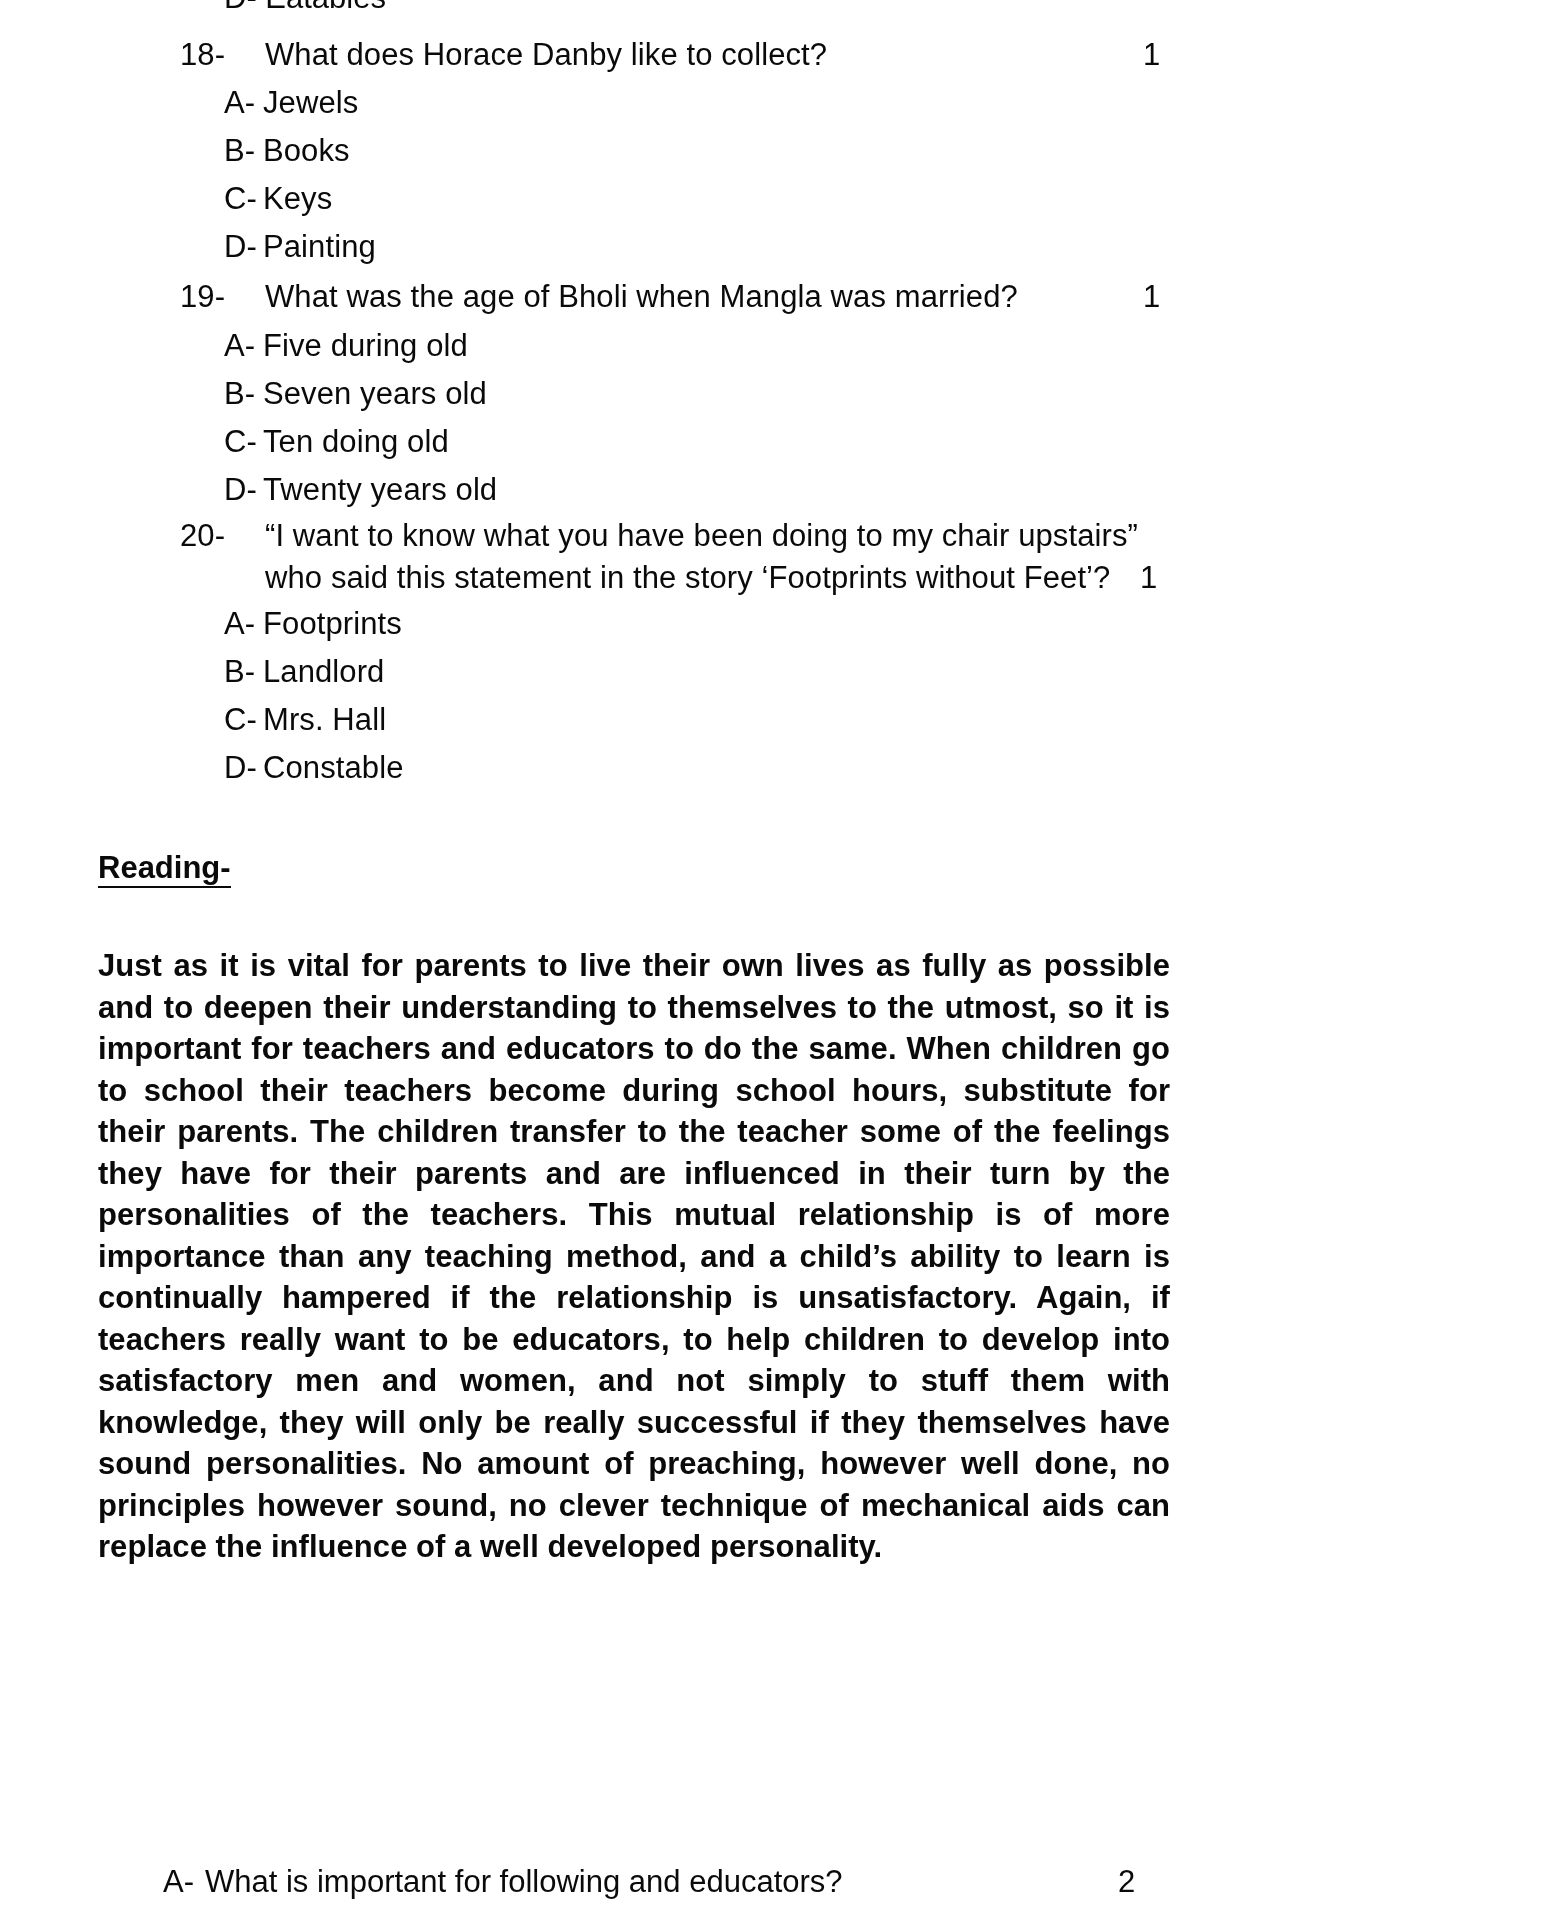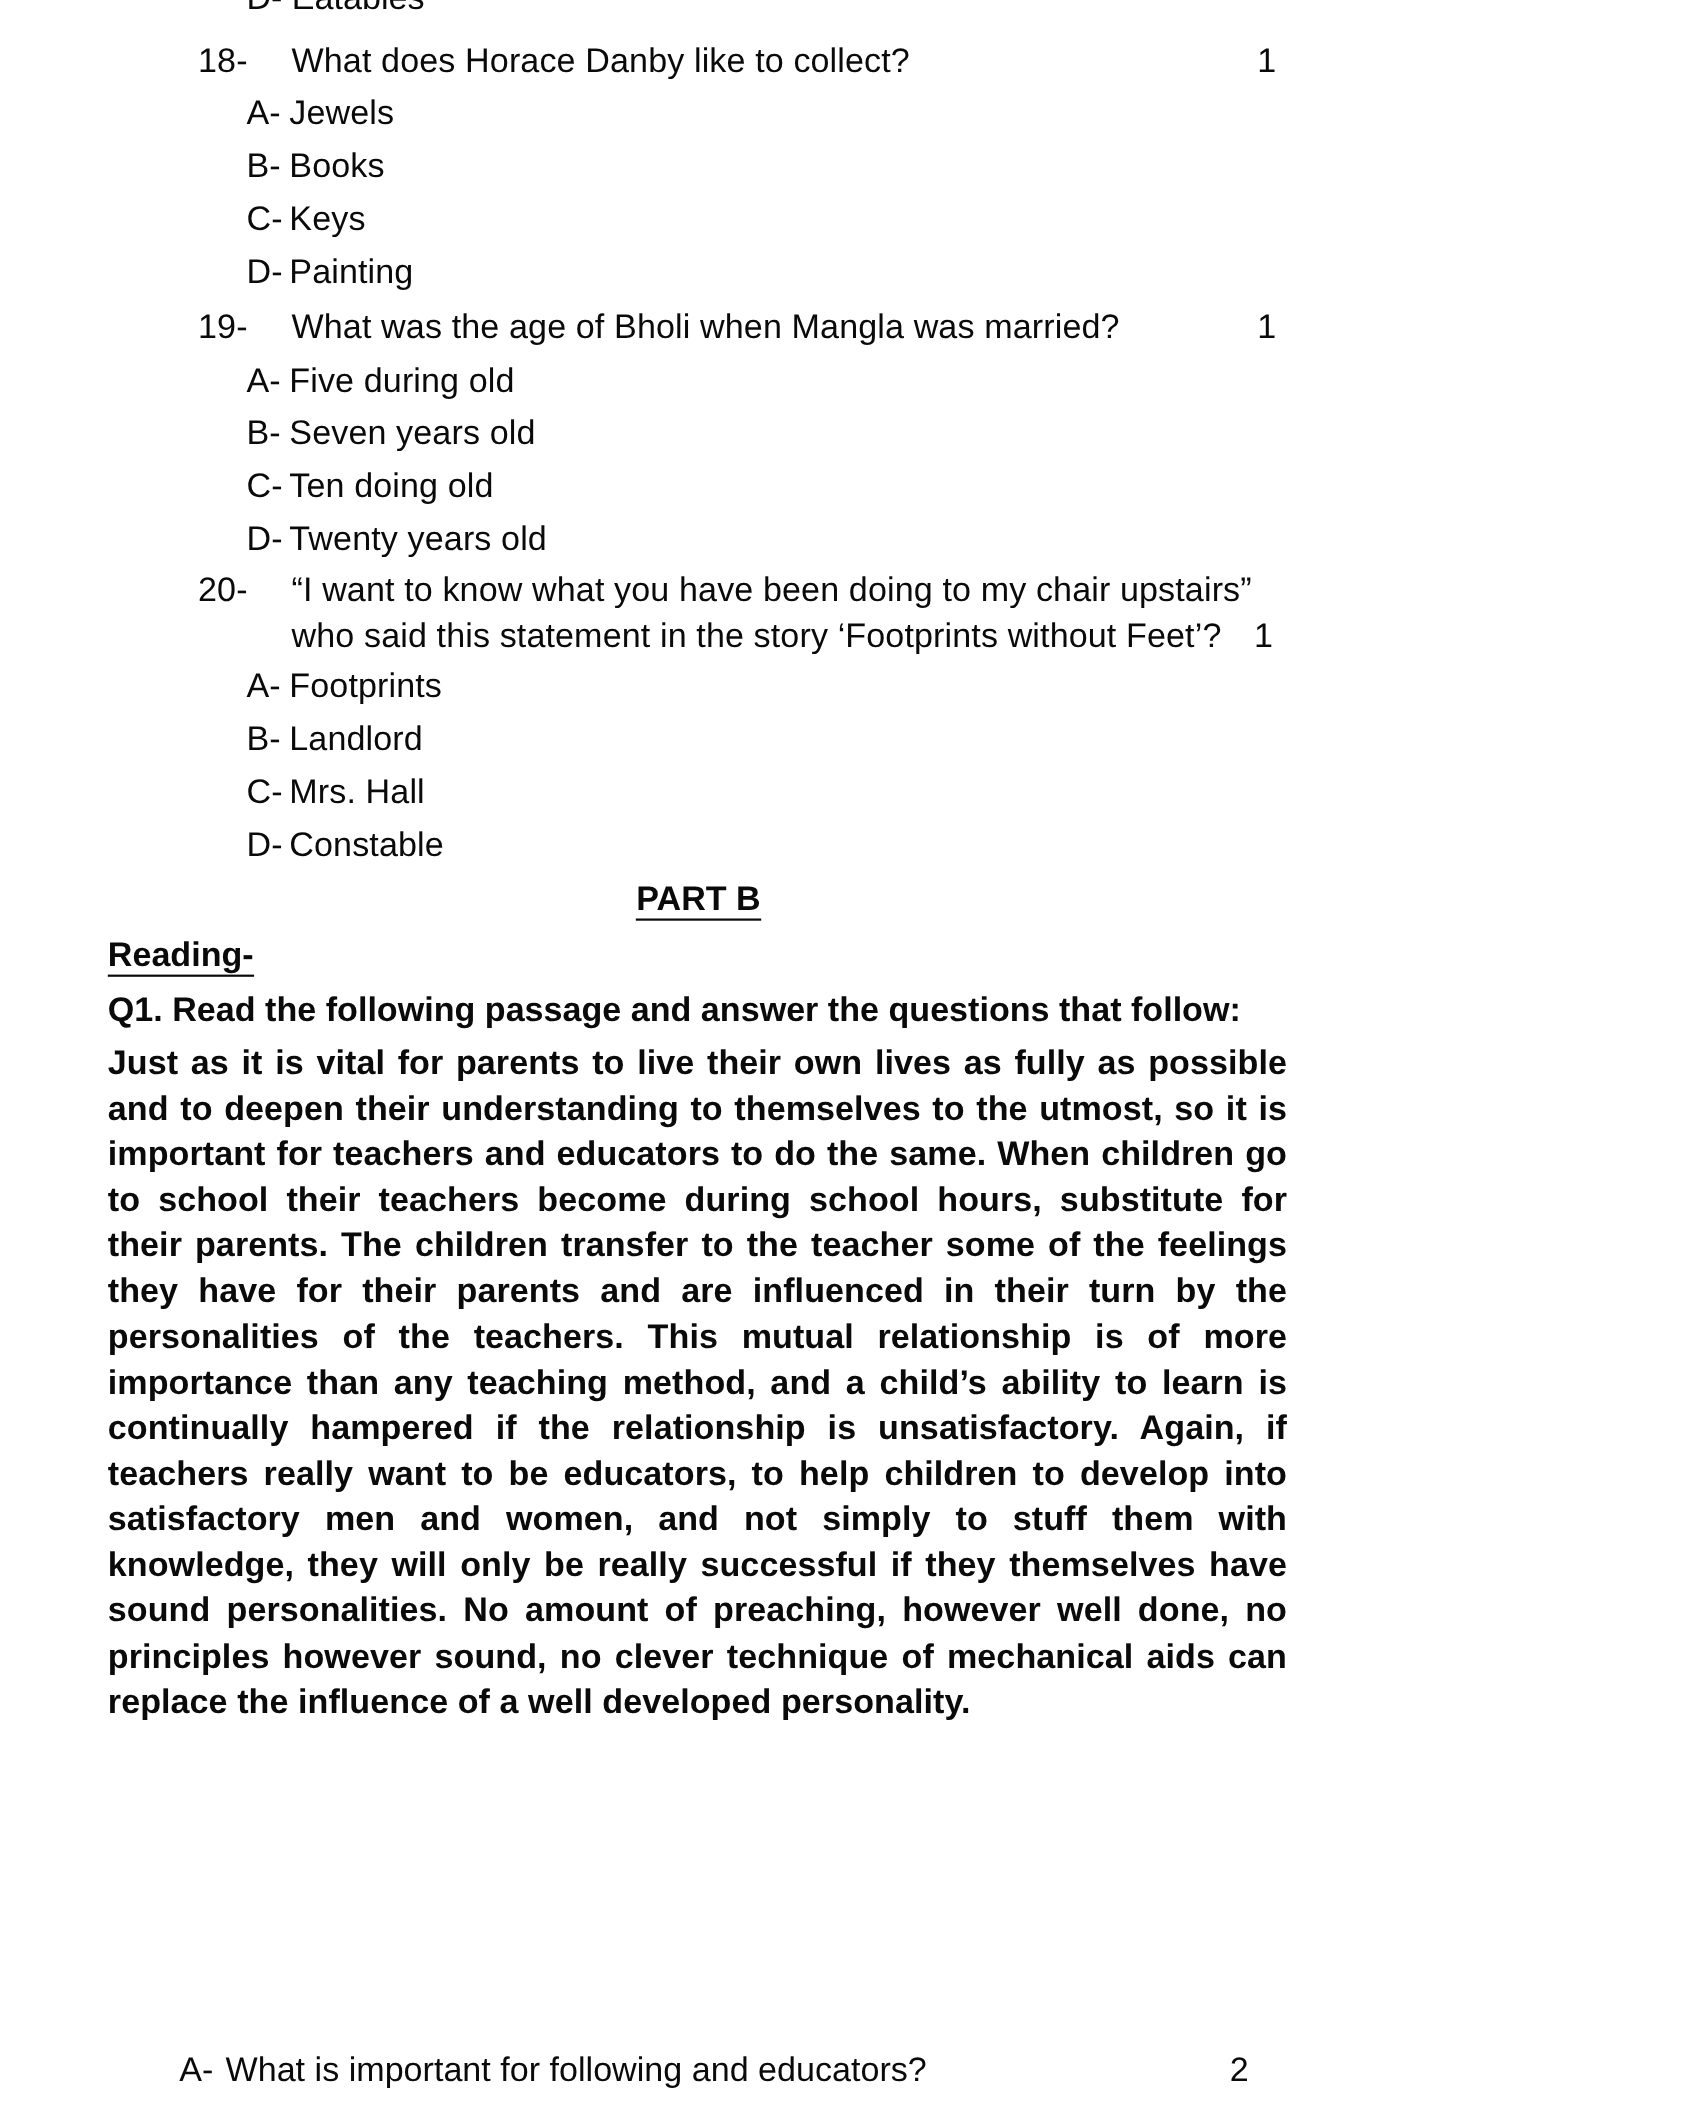--- a/index.html
+++ b/index.html
@@ -239,29 +239,25 @@
   </div>
   <div class="opt-line" style="position:absolute; top:696px; left:0; width:1270px;">
     <span class="opt-label">C-</span>
     <span class="opt-text">Mrs. Hall</span>
   </div>
   <div class="opt-line" style="position:absolute; top:744px; left:0; width:1270px;">
     <span class="opt-label">D-</span>
     <span class="opt-text">Constable</span>
   </div>
 
-  <div class="part-header" style="top:795px;">
-    <span>PART B</span>
-  </div>
 
   <div class="section-label" style="top:846px;">
     <span>Reading-</span>
   </div>
 
-  <div class="instruction" style="top:896px;">Q1. Read the following passage and answer the questions that follow:</div>
 
   <div class="passage" style="top:945px;">
     <p>Just as it is vital for parents to live their own lives as fully as possible and to deepen their understanding to themselves to the utmost, so it is important for teachers and educators to do the same. When children go to school their teachers become during school hours, substitute for their parents. The children transfer to the teacher some of the feelings they have for their parents and are influenced in their turn by the personalities of the teachers. This mutual relationship is of more importance than any teaching method, and a child’s ability to learn is continually hampered if the relationship is unsatisfactory. Again, if teachers really want to be educators, to help children to develop into satisfactory men and women, and not simply to stuff them with knowledge, they will only be really successful if they themselves have sound personalities. No amount of preaching, however well done, no principles however sound, no clever technique of mechanical aids can replace the influence of a well developed personality.</p>
   </div>
 
   <div class="subq" style="position:absolute; top:1860px; left:0; width:1270px;">
     <span class="subq-label">A-</span>
     <span class="subq-text">What is important for following and educators?</span>
     <span class="subq-marks">2</span>
   </div>

